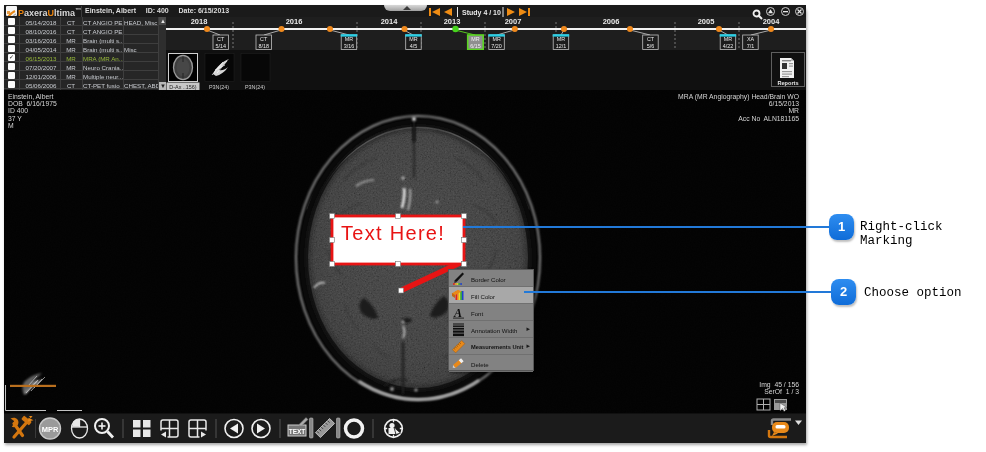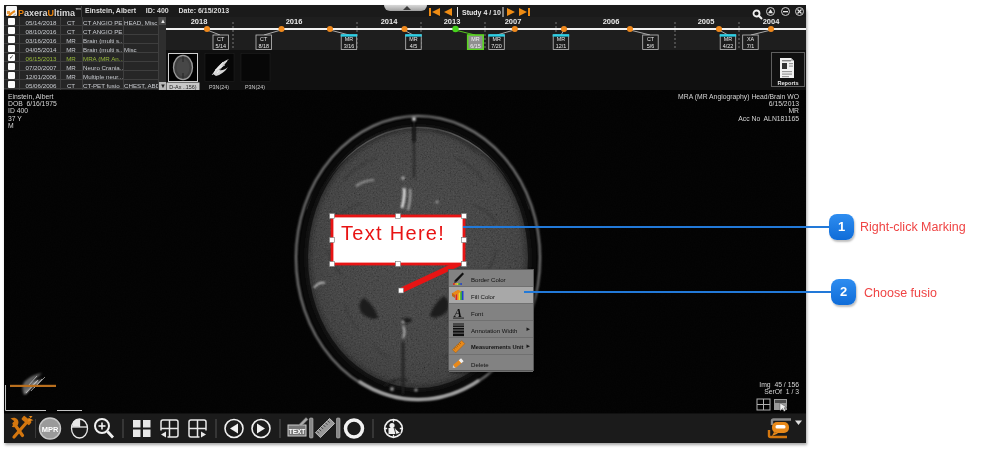--- a/index.html
+++ b/index.html
@@ -43,21 +43,21 @@
 
 #ctxmenu{position:absolute;left:444px;top:264px;width:86px;height:102px;background:#828282;border:1px solid #585858;box-sizing:border-box;box-shadow:2px 2px 3px rgba(0,0,0,0.5);}
 .mrow{position:absolute;left:0;width:84px;height:17px;border-bottom:1px solid #707070;box-sizing:border-box;}
 .mrow.hi{background:#a8a8a8;}
 .mico{position:absolute;left:3px;top:2px;width:12px;height:12px;}
 .mtxt{position:absolute;left:22px;top:5.5px;font-size:6.1px;color:#121212;white-space:nowrap;}
 .marr{position:absolute;right:3px;top:4px;font-size:7px;color:#1a1a1a;}
 
 .bluline{position:absolute;height:2px;background:#2279d8;}
 .callout{position:absolute;width:25px;height:26px;background:linear-gradient(#2e8df0,#0f6cd8);border-radius:8px;color:#fff;font-size:13px;font-weight:bold;text-align:center;line-height:26px;box-shadow:1px 2px 2px rgba(0,0,0,0.25);}
-.ctext{position:absolute;font-size:12.5px;color:#ef4444;}
+.ctext{position:absolute;font-size:12.5px;color:#000000;font-family:Liberation Mono, monospace;}
 </style>
 </head>
 <body>
 <div id="app">
   <div id="titlebar">
     <div id="logoicon"><svg width="11" height="10" viewBox="0 0 11 10">
           <path d="M1,9 C3,5 5,3 9,1" stroke="#e8891a" stroke-width="2.2" fill="none"></path>
           <path d="M6,8 C7,6 8,5 10,4" stroke="#b0b0b0" stroke-width="1.4" fill="none"></path>
           <rect x="1" y="1" width="3" height="3" fill="#e8891a" opacity="0.8"></rect>
         </svg></div>
@@ -610,13 +610,13 @@
   <svg width="11" height="11" viewBox="0 0 11 11" style="position:absolute;left:748px;top:3.5px;">
     <circle cx="4.5" cy="4.5" r="3" fill="none" stroke="#f0f0f0" stroke-width="1.8"></circle>
     <line x1="6.8" y1="6.8" x2="10" y2="10" stroke="#f0f0f0" stroke-width="2"></line>
   </svg>
 </div>
 <div class="bluline" style="left:463px;top:226px;width:368px;"></div>
 <div class="bluline" style="left:524px;top:291px;width:308px;"></div>
 <div class="callout" style="left:829px;top:214px;">1</div>
 <div class="ctext" style="left:860px;top:220px;">Right-click Marking</div>
 <div class="callout" style="left:831px;top:279px;">2</div>
-<div class="ctext" style="left:864px;top:286px;">Choose fusio</div>
+<div class="ctext" style="left:864px;top:286px;">Choose option</div>
 
 </body></html>

